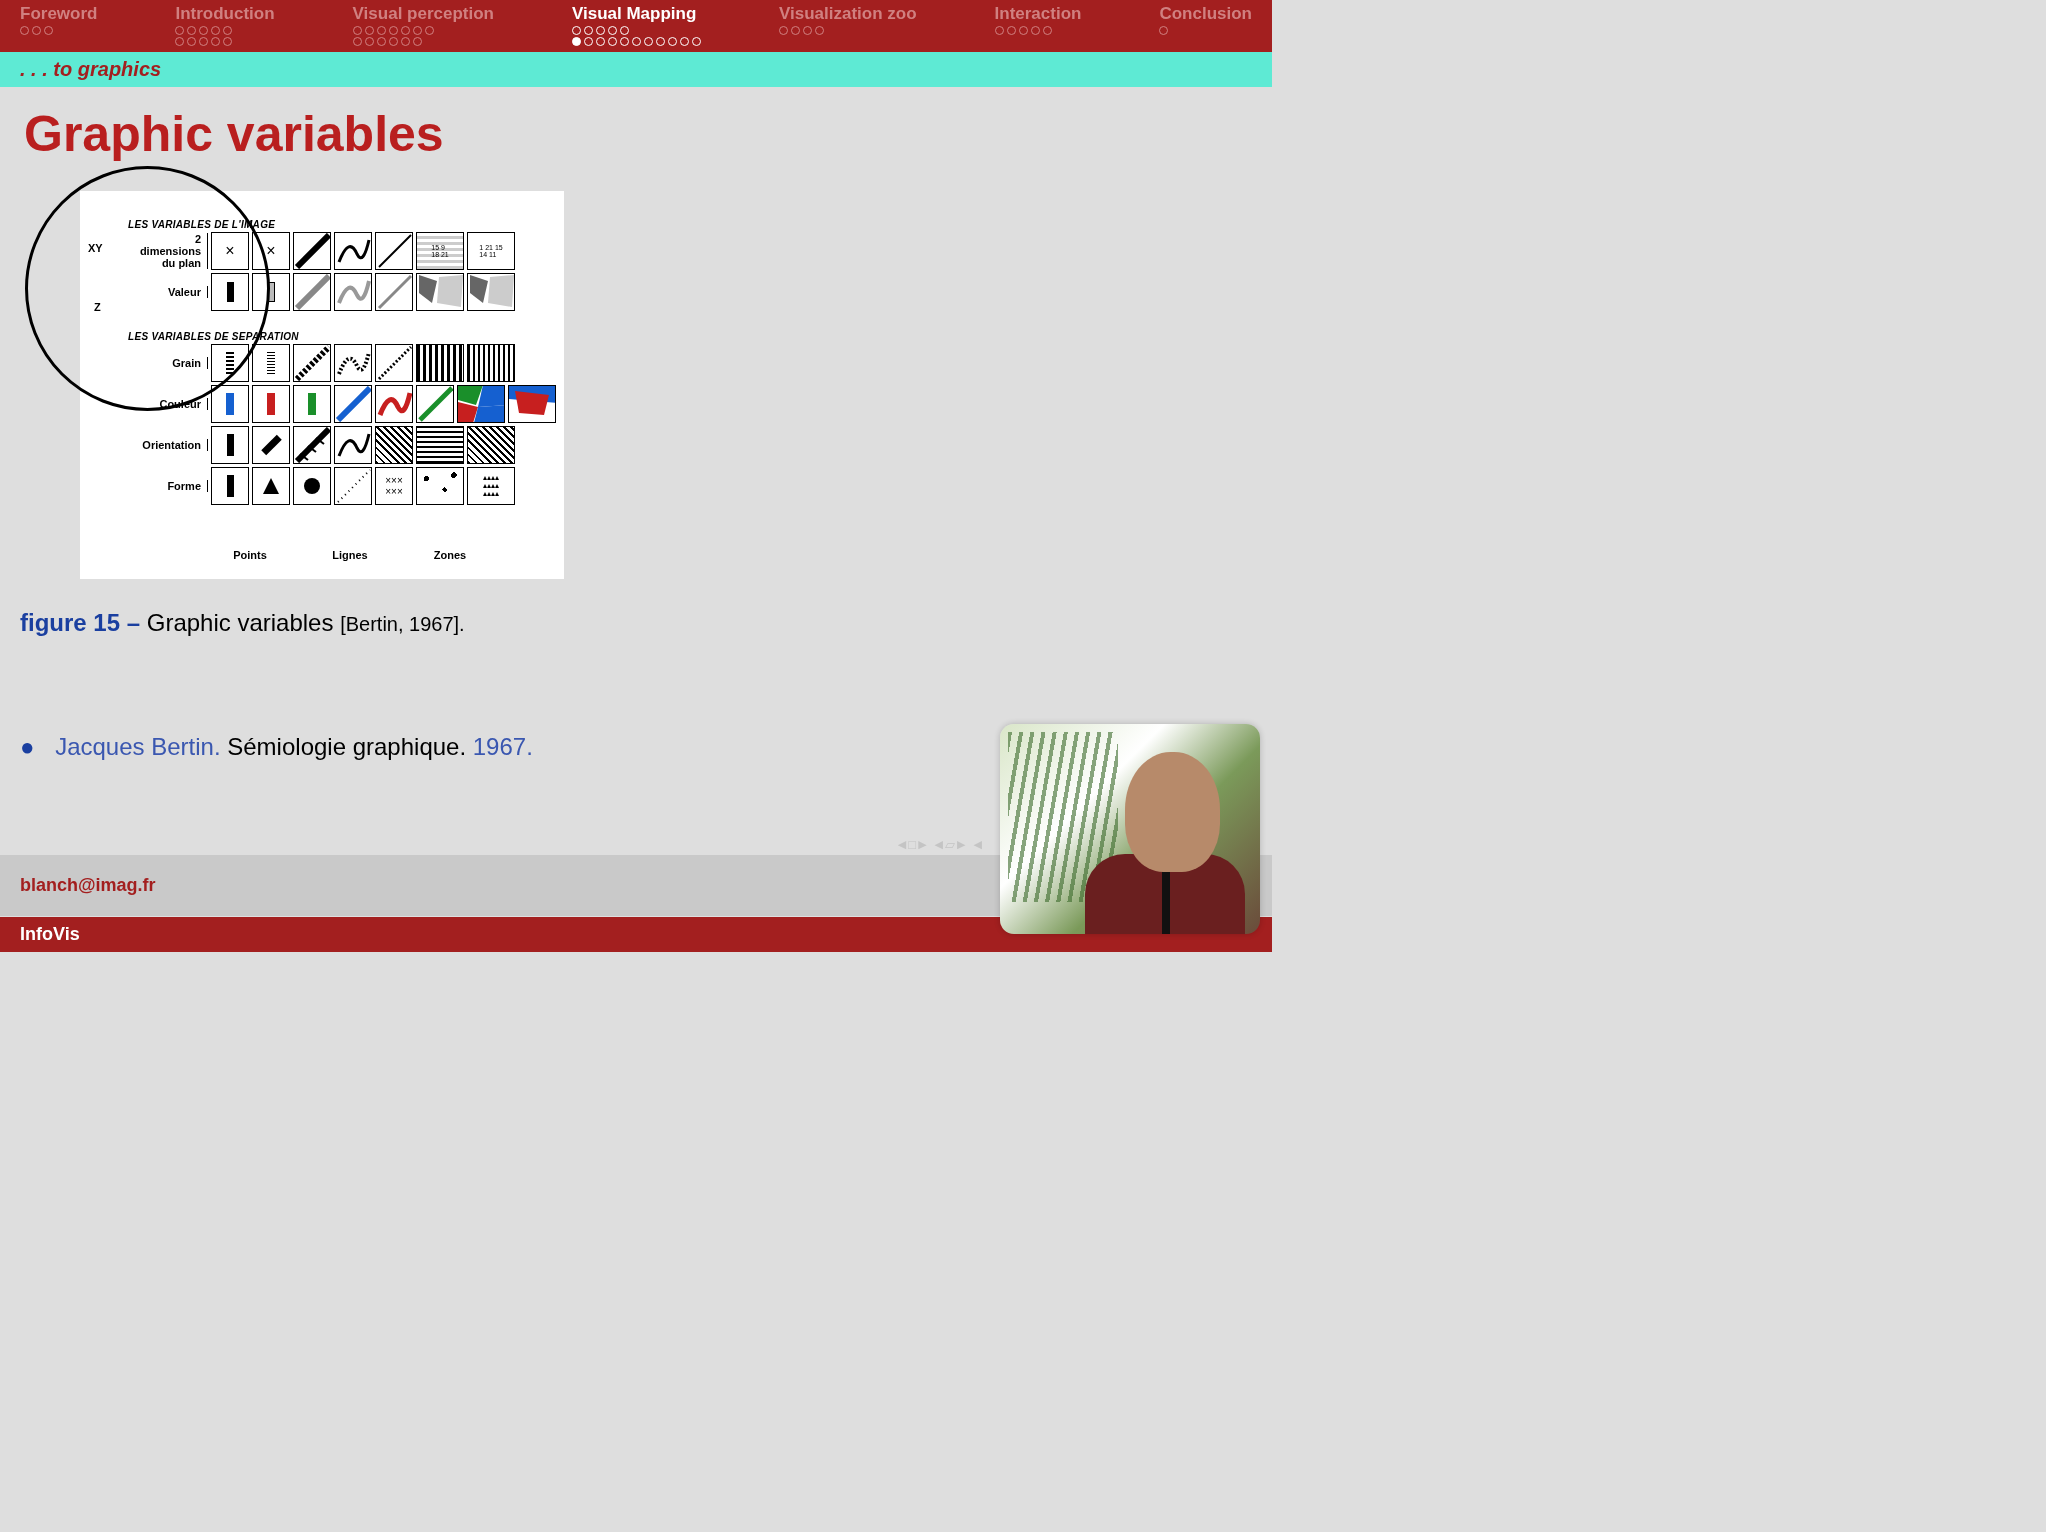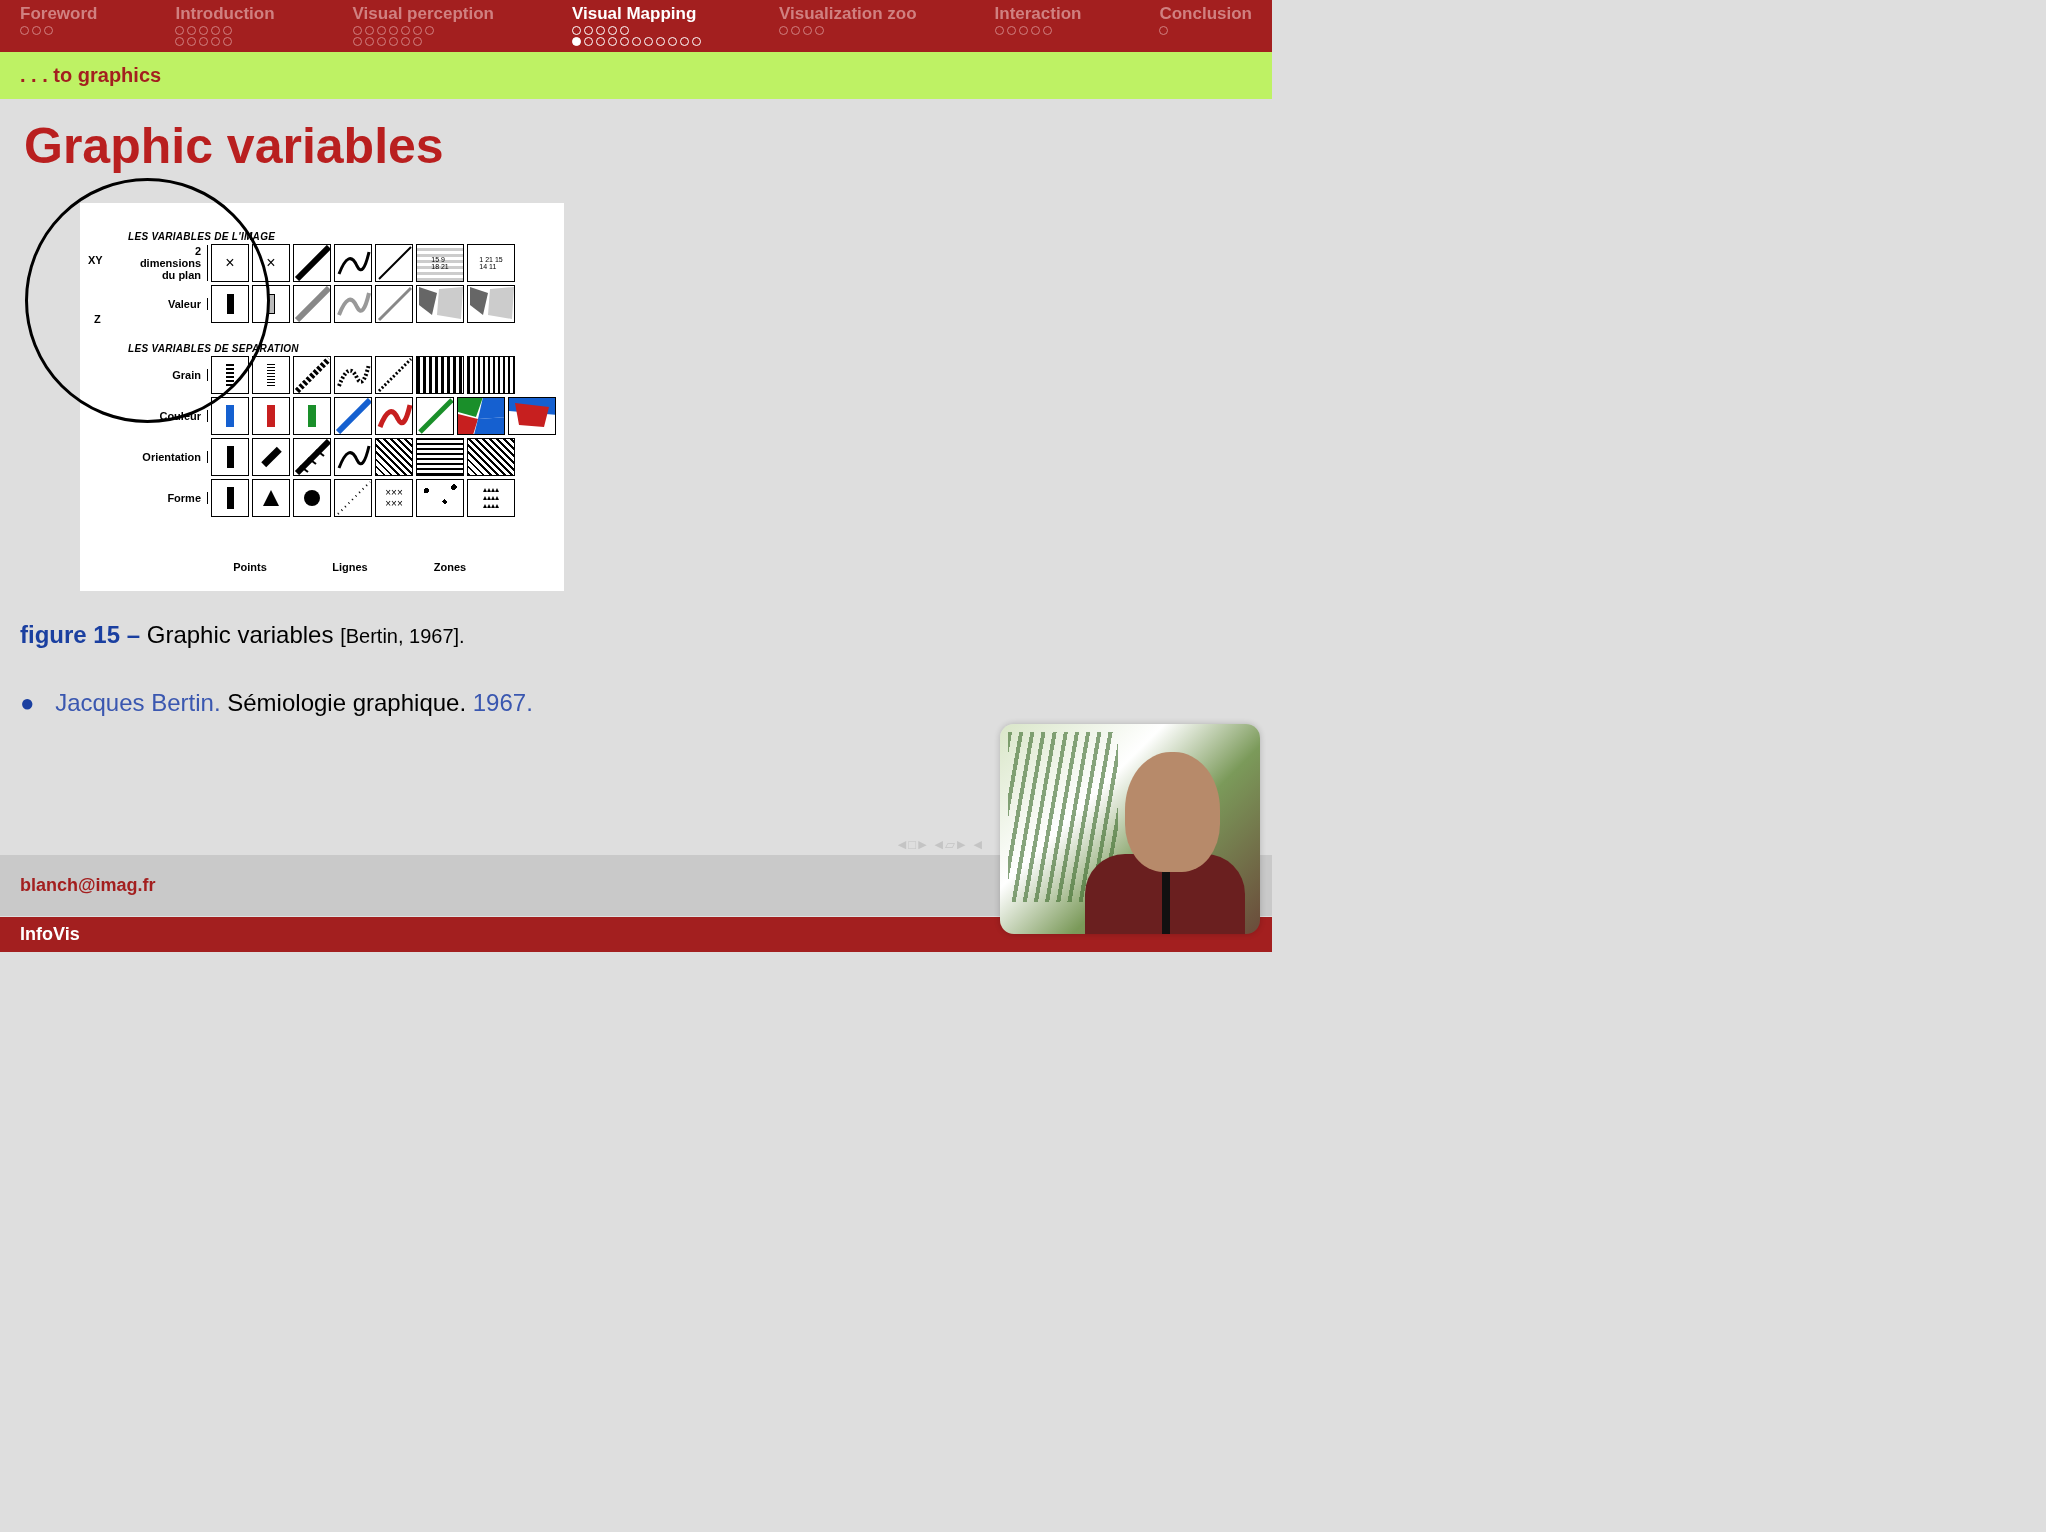--- a/index.html
+++ b/index.html
@@ -29,25 +29,26 @@
   .dots-row2 { display:flex; gap:3px; margin-top:2px; }
   .dot {
     width:9px; height:9px; border-radius:50%;
     border:1.2px solid #d08080;
     background: transparent;
     display:inline-block;
   }
   .nav-item.active .dot { border-color:#fff; }
   .dot.filled { background:#fff; border-color:#fff; }
   .subhead {
-    background: #bef264;
-    padding: 12px 20px;
+    background: #5eead4;
+    padding: 6px 20px;
     color: #a31f1f;
     font-weight: bold;
     font-size: 20px;
+    font-style: italic;
   }
   .title {
     color: #b91f1f;
     font-weight: bold;
     font-size: 50px;
     padding: 18px 24px 8px 24px;
   }
   .figure-area {
     position: relative;
     margin-left: 80px;
@@ -97,21 +98,21 @@
     background: rgba(255,255,255,0);
     pointer-events:none;
   }
   .caption {
     margin: 30px 0 0 20px;
     font-size: 24px;
   }
   .caption .fig-label { color:#1a3fa0; font-weight:bold; }
   .caption .cite { font-size:20px; }
   .reference {
-    margin: 40px 0 0 20px;
+    margin: 96px 0 0 20px;
     font-size: 24px;
   }
   .reference .bullet { color:#1a3fa0; margin-right:14px; }
   .reference .author { color:#3a57b0; }
   .reference .year { color:#3a57b0; }
   .footer1 {
     position:absolute; bottom:36px; left:0; right:0;
     background:#c9c9c9; color:#a31f1f; font-weight:bold;
     font-size:18px; padding:20px 20px;
   }

